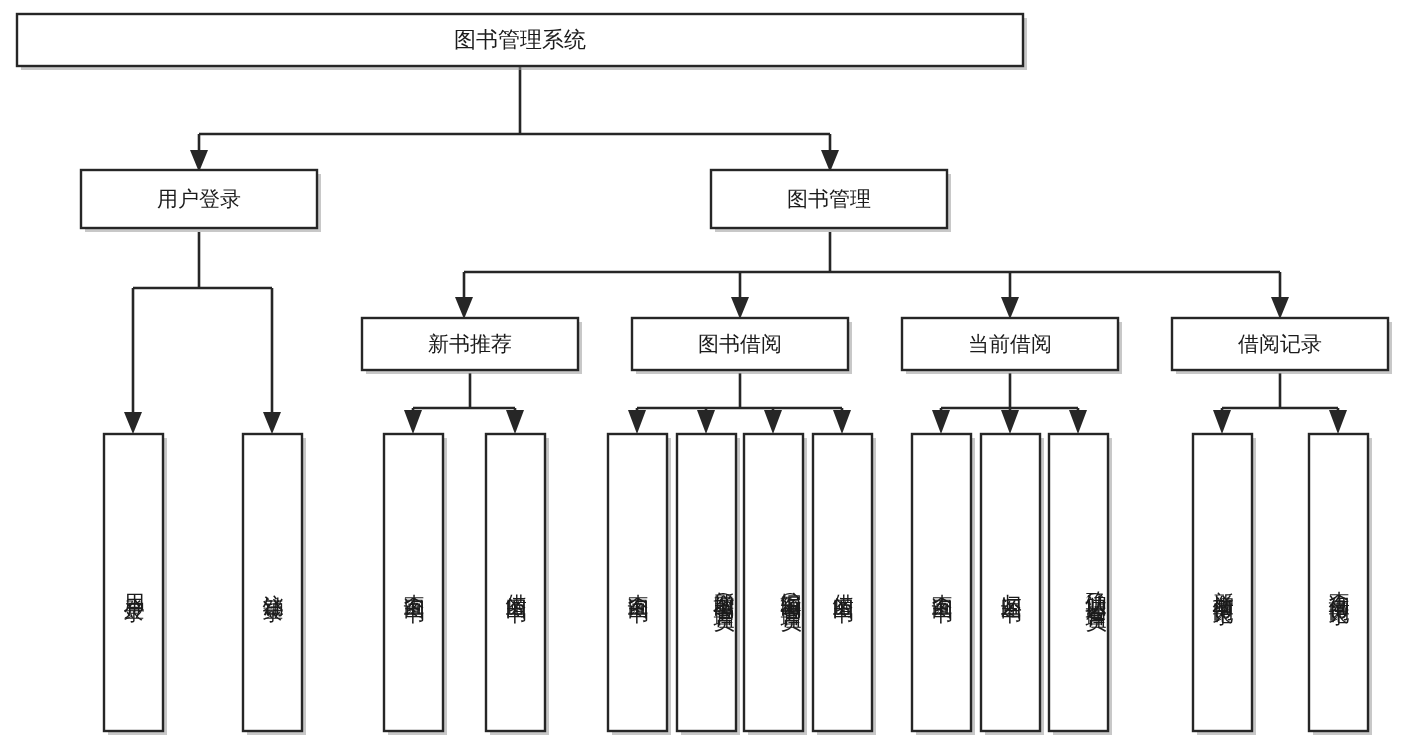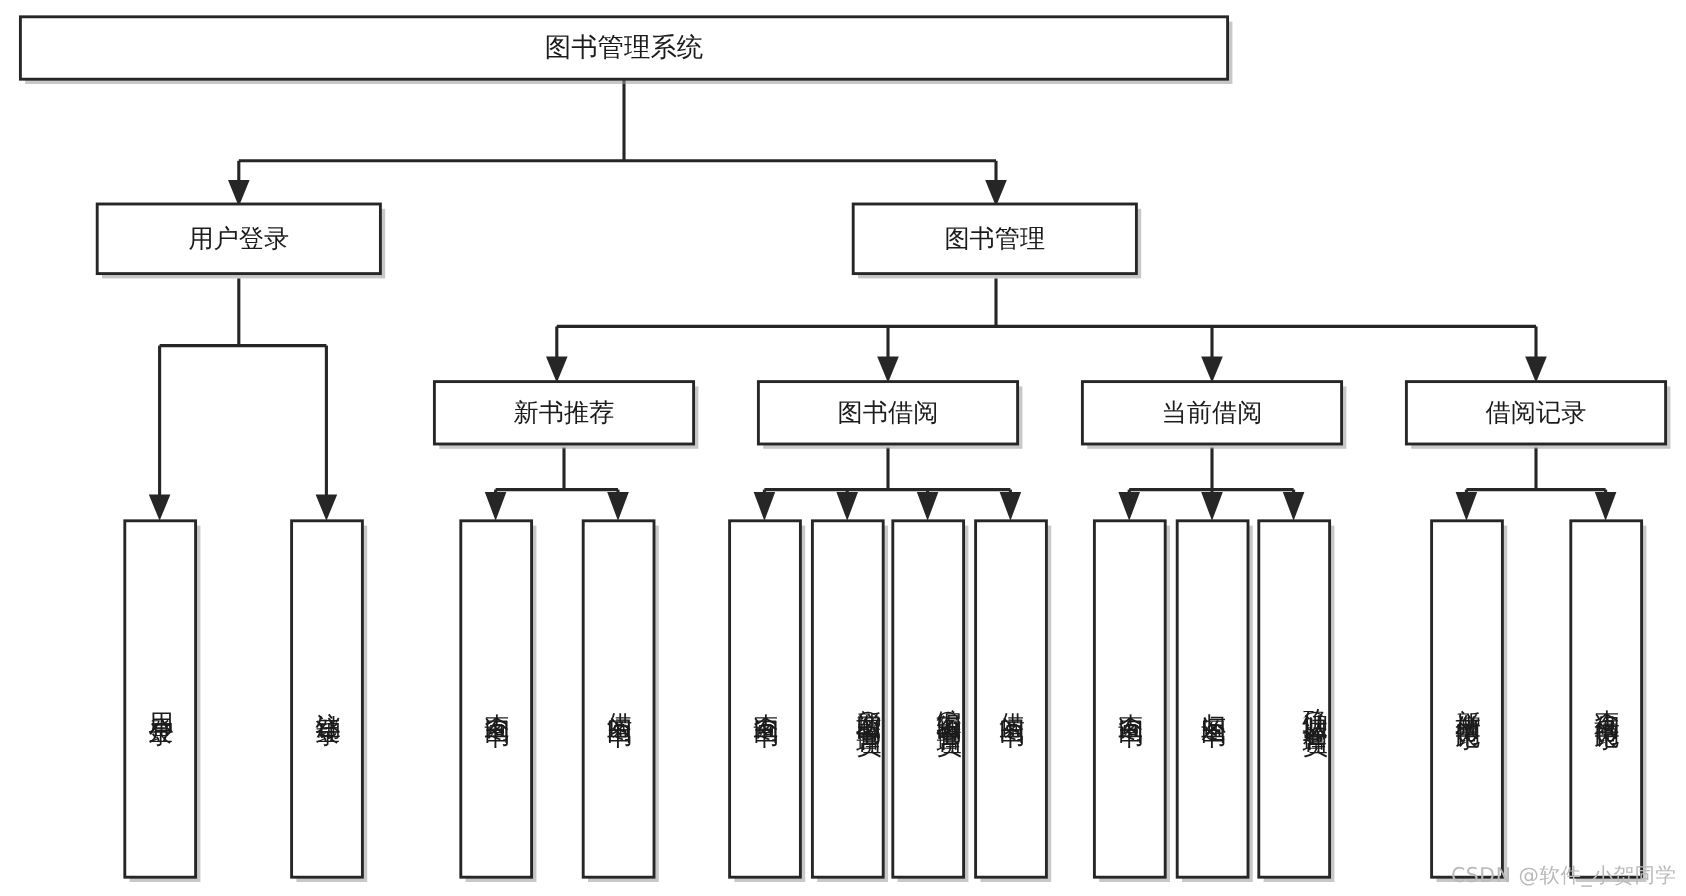--- a/index.html
+++ b/index.html
@@ -263,15 +263,14 @@
   <div class="leaf-label-wrap" style="left:744px; top:434px; width:59px; height:297px; align-items:flex-start; padding-top:10px;">编辑图书（管理员）</div>
   <div class="leaf-label-wrap" style="left:813px; top:434px; width:59px; height:297px;">借阅图书</div>
 
   <div class="leaf-label-wrap" style="left:912px; top:434px; width:59px; height:297px;">查询图书</div>
   <div class="leaf-label-wrap" style="left:981px; top:434px; width:59px; height:297px;">归还图书</div>
   <div class="leaf-label-wrap" style="left:1049px; top:434px; width:59px; height:297px; align-items:flex-start; padding-top:10px;">确认归还（管理员）</div>
 
   <div class="leaf-label-wrap" style="left:1193px; top:434px; width:59px; height:297px;">新增借阅记录</div>
   <div class="leaf-label-wrap" style="left:1309px; top:434px; width:59px; height:297px;">查询借阅记录</div>
 
-  <div id="watermark">CSDN @软件_小贺同学</div>
 
 </div>
 
 </body></html>

